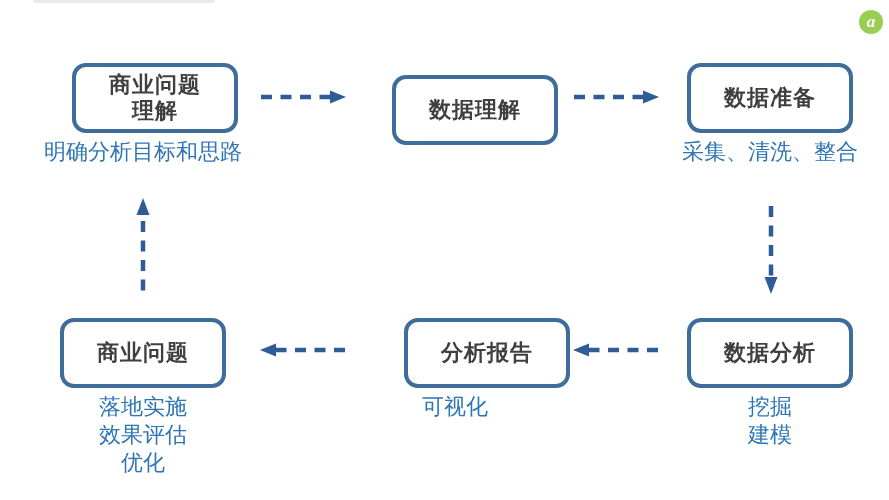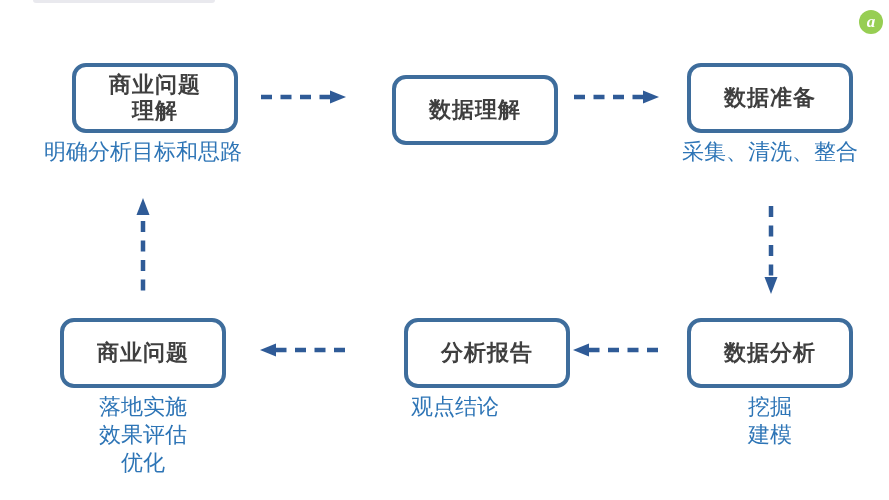--- a/index.html
+++ b/index.html
@@ -94,21 +94,21 @@
   </div>
   <div class="node-sub" style="left:620px;top:393px;">
     <div>挖掘</div>
     <div>建模</div>
   </div>
 
   <div class="node-box" style="left:372px;top:318px;margin-left:32px;">
     <span class="node-title">分析报告</span>
   </div>
   <div class="node-sub" style="left:305px;top:393px;">
-    <div>观点结论</div>
+    <div>可视化</div>
   </div>
 
   <div class="node-box" style="left:60px;top:318px;">
     <span class="node-title">商业问题</span>
   </div>
   <div class="node-sub" style="left:-7px;top:393px;">
     <div>落地实施</div>
     <div>效果评估</div>
     <div>优化</div>
   </div>

